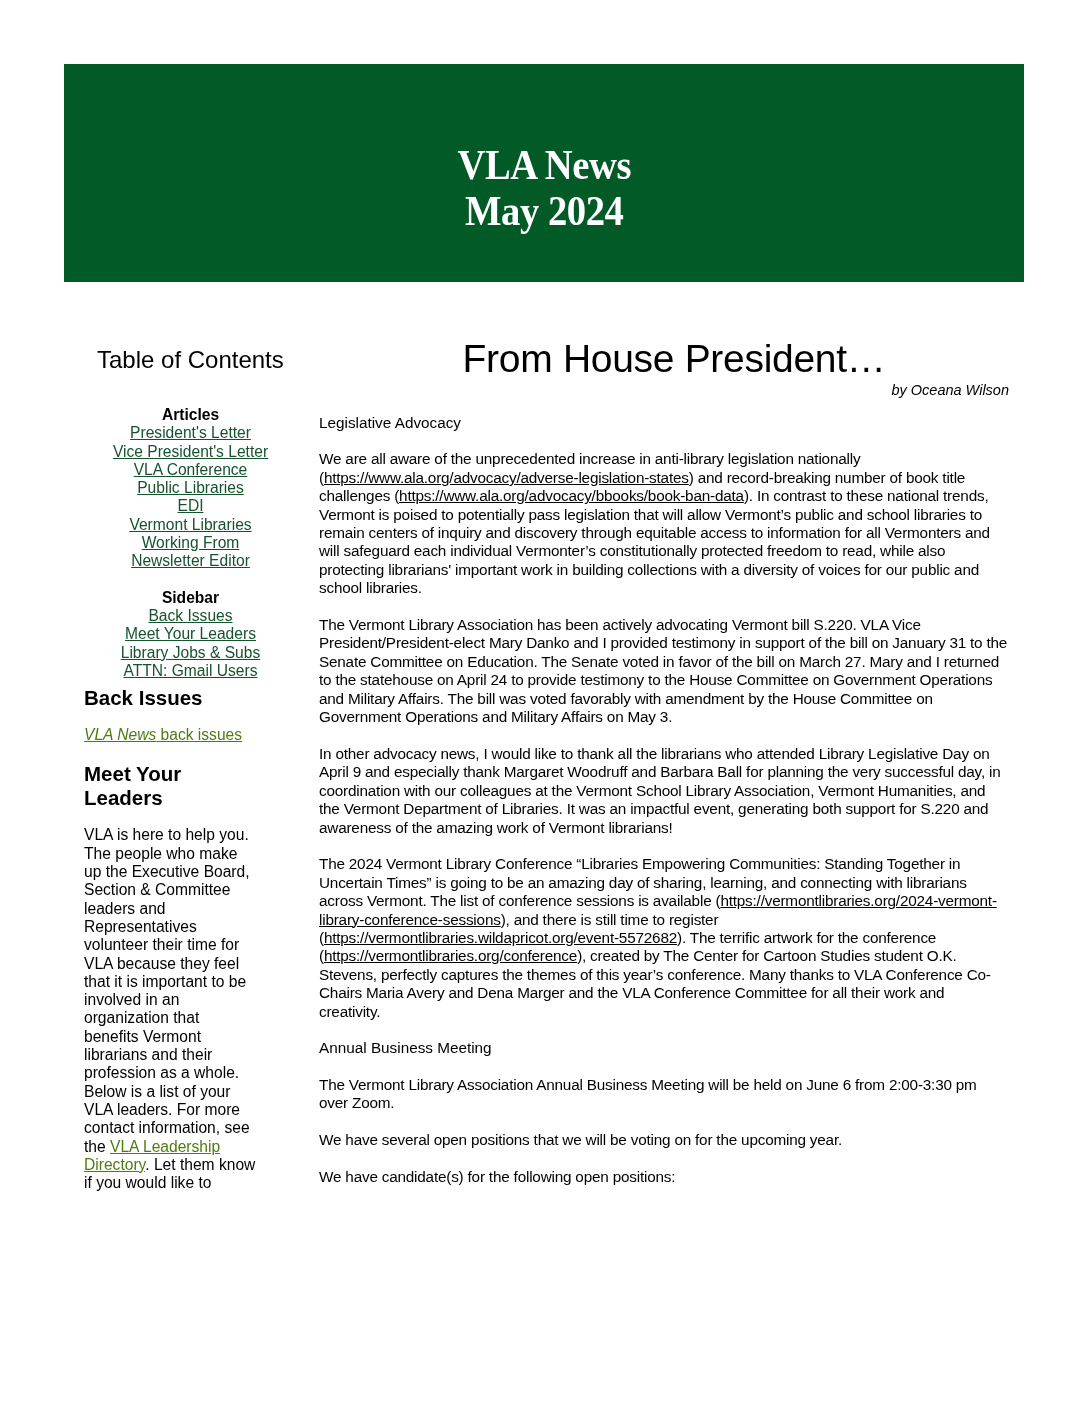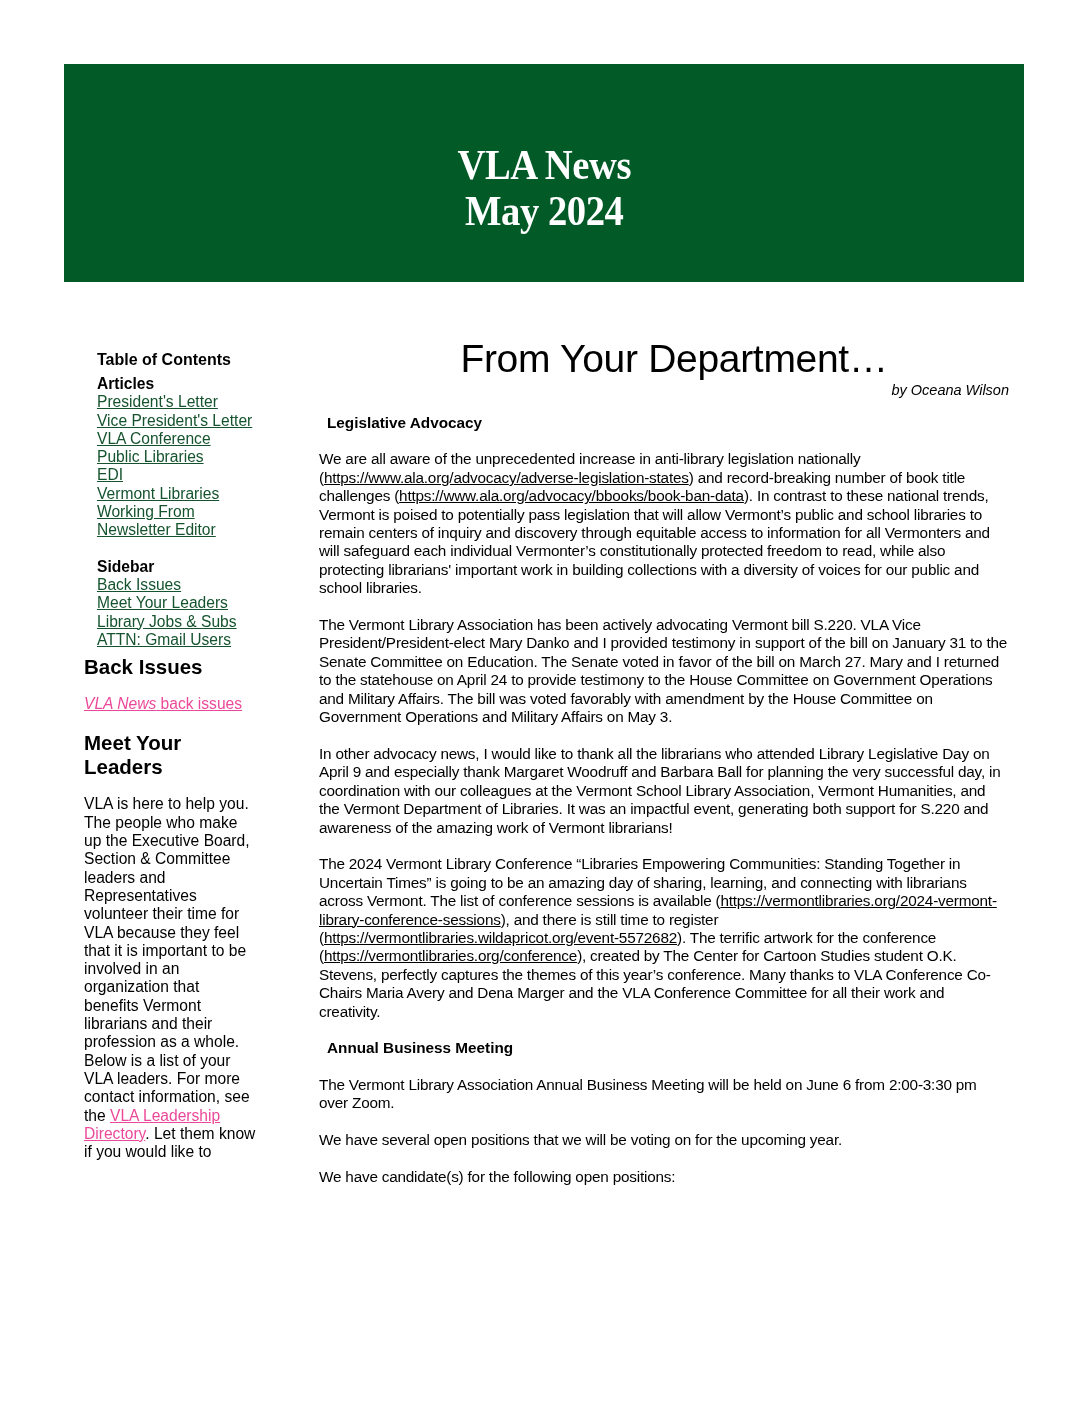--- a/index.html
+++ b/index.html
@@ -2,33 +2,33 @@
 <html><head>
 <meta charset="utf-8">
 <style>
   html, body { margin: 0; padding: 0; background: #ffffff; }
   body { width: 1088px; height: 1408px; position: relative; overflow: hidden; font-family: "Liberation Sans", sans-serif; color: #000; }
   .banner { position: absolute; left: 64px; top: 64px; width: 960px; height: 218px; background: #025a27; display: flex; flex-direction: column; align-items: center; justify-content: center; }
   .banner-line { font-family: "Liberation Serif", serif; font-weight: bold; color: #ffffff; font-size: 42px; line-height: 46px; letter-spacing: -0.5px; transform: scaleX(0.92); }
   .banner-inner { margin-top: 30px; text-align: center; }
 
   .sidebar { position: absolute; left: 84px; top: 348px; width: 200px; font-size: 15.6px; line-height: 18.3px; }
-  .toc-title { font-weight: bold; font-size: 16px; margin-left: 13px; margin-bottom: 3px; line-height: 24px; }
-  .toc-group { margin-left: 13px; }
+  .toc-title { font-weight: normal; font-size: 24px; margin-left: 13px; margin-bottom: 34px; line-height: 24px; }
+  .toc-group { margin-left: 13px; text-align: center; }
   .toc-group-label { font-weight: bold; }
   .toc-link { display: block; color: #14532d; text-decoration: underline; white-space: nowrap; }
   .toc-gap { height: 18px; }
   .side-heading { font-weight: bold; font-size: 20.5px; line-height: 24px; margin-top: 6px; margin-bottom: 16px; }
   .side-text { margin: 0 0 18px 0; width: 172px; }
-  .side-text a { color: #ec4899; text-decoration: underline; }
+  .side-text a { color: #4d7c0f; text-decoration: underline; }
 
   .main { position: absolute; left: 319px; top: 336px; width: 690px; font-size: 15.3px; line-height: 18.4px; }
   .article-title { text-align: center; font-size: 39px; line-height: 46px; margin-left: 20px; letter-spacing: -0.3px; }
   .byline { text-align: right; font-style: italic; font-size: 14.5px; line-height: 17px; margin-left: 20px; margin-bottom: 15px; }
-  .section-head { font-weight: bold; margin: 0 0 18px 8px; }
+  .section-head { font-weight: normal; margin: 0 0 18px 0; }
   .para { margin: 0 0 18.4px 0; letter-spacing: -0.2px; }
   .para a { color: #000000; text-decoration: underline; }
 </style>
 </head>
 <body>
 
 <div class="banner">
   <div class="banner-inner">
     <div class="banner-line">VLA News</div>
     <div class="banner-line">May 2024</div>
@@ -58,21 +58,21 @@
   </div>
 
   <div class="side-heading">Back Issues</div>
   <p class="side-text"><a href="#"><i>VLA News</i><span> back issues</span></a></p>
 
   <div class="side-heading" style="width:120px;">Meet Your Leaders</div>
   <p class="side-text"><span>VLA is here to help you. The people who make up the Executive Board, Section &amp; Committee leaders and Representatives volunteer their time for VLA because they feel that it is important to be involved in an organization that benefits Vermont librarians and their profession as a whole. Below is a list of your VLA leaders. For more contact information, see the </span><a href="#">VLA Leadership Directory</a><span>. Let them know if you would like to</span></p>
 </div>
 
 <div class="main">
-  <div class="article-title">From Your Department…</div>
+  <div class="article-title">From House President…</div>
   <div class="byline">by Oceana Wilson</div>
 
   <div class="section-head">Legislative Advocacy</div>
   <p class="para"><span>We are all aware of the unprecedented increase in anti-library legislation nationally (</span><a href="#">https://www.ala.org/advocacy/adverse-legislation-states</a><span>) and record-breaking number of book title challenges (</span><a href="#">https://www.ala.org/advocacy/bbooks/book-ban-data</a><span>). In contrast to these national trends, Vermont is poised to potentially pass legislation that will allow Vermont’s public and school libraries to remain centers of inquiry and discovery through equitable access to information for all Vermonters and will safeguard each individual Vermonter’s constitutionally protected freedom to read, while also protecting librarians' important work in building collections with a diversity of voices for our public and school libraries.</span></p>
   <p class="para">The Vermont Library Association has been actively advocating Vermont bill S.220. VLA Vice President/President-elect Mary Danko and I provided testimony in support of the bill on January 31 to the Senate Committee on Education. The Senate voted in favor of the bill on March 27. Mary and I returned to the statehouse on April 24 to provide testimony to the House Committee on Government Operations and Military Affairs. The bill was voted favorably with amendment by the House Committee on Government Operations and Military Affairs on May 3.</p>
   <p class="para">In other advocacy news, I would like to thank all the librarians who attended Library Legislative Day on April 9 and especially thank Margaret Woodruff and Barbara Ball for planning the very successful day, in coordination with our colleagues at the Vermont School Library Association, Vermont Humanities, and the Vermont Department of Libraries. It was an impactful event, generating both support for S.220 and awareness of the amazing work of Vermont librarians!</p>
 
   <p class="para"><span>The 2024 Vermont Library Conference “Libraries Empowering Communities: Standing Together in Uncertain Times” is going to be an amazing day of sharing, learning, and connecting with librarians across Vermont. The list of conference sessions is available (</span><a href="#">https://vermontlibraries.org/2024-vermont-library-conference-sessions</a><span>), and there is still time to register (</span><a href="#">https://vermontlibraries.wildapricot.org/event-5572682</a><span>). The terrific artwork for the conference (</span><a href="#">https://vermontlibraries.org/conference</a><span>), created by The Center for Cartoon Studies student O.K. Stevens, perfectly captures the themes of this year’s conference. Many thanks to VLA Conference Co-Chairs Maria Avery and Dena Marger and the VLA Conference Committee for all their work and creativity.</span></p>
 
   <div class="section-head">Annual Business Meeting</div>

